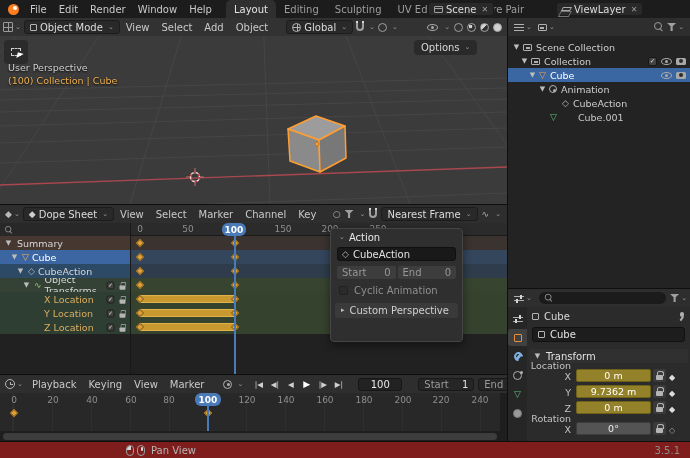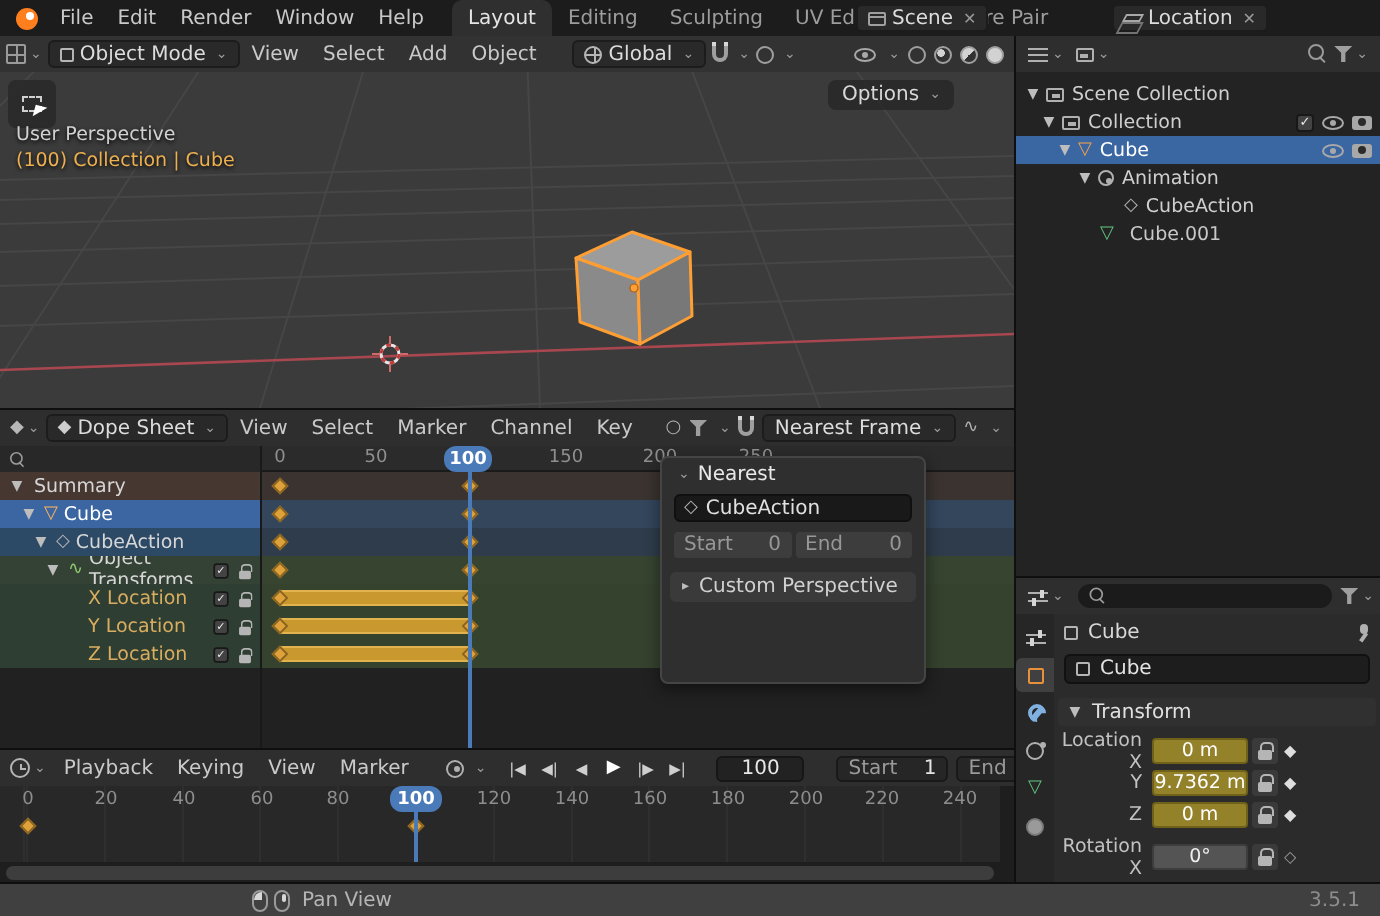--- a/index.html
+++ b/index.html
@@ -80,23 +80,23 @@
 
 .ws-tab{display:flex;align-items:center;height:18px;padding:0 8px;color:#9d9d9d;white-space:nowrap}
 .ws-tab.active{background:#2f2f2f;color:#e4e4e4;border-radius:5px 5px 0 0}
 
 .ol-row{position:absolute;left:0;width:182px;height:14px;display:flex;align-items:center;font-size:9.5px;color:#cfcfcf}
 .ol-row.sel{background:#3a66a2;color:#fff}
 .ol-ics{position:absolute;right:4px;display:flex;gap:4px;align-items:center}
 
 .ptab{position:absolute;left:0;width:19px;height:17px;display:flex;align-items:center;justify-content:center}
 .ptab.active{background:#404040;border-radius:3px 0 0 3px}
-.prow{position:absolute;left:20px;right:2px;height:13px;display:flex;align-items:center}
+.prow{position:absolute;left:20px;right:2px;height:13px;display:flex;align-items:flex-end}
 .plabel{width:48px;text-align:right;padding-right:5px;color:#c2c2c2;font-size:9.5px;flex:none}
-.pfield{width:48px;height:13px;border-radius:2px;display:inline-flex;align-items:center;justify-content:center;font-size:9.5px;color:#fff;flex:none}
+.pfield{width:75px;height:13px;border-radius:2px;display:inline-flex;align-items:center;justify-content:center;font-size:9.5px;color:#fff;flex:none}
 .pfield.keyed{background:#94822a;border:1px solid #6f6118}
 .pfield.plain{background:#545454;border:1px solid #3d3d3d;color:#efefef}
 .plock{width:13px;height:13px;background:#3a3a3a;border-radius:2px;margin-left:2px;display:inline-flex;align-items:center;justify-content:center;flex:none}
 .pdecor{margin-left:3px;font-size:8px;color:#dedede}
 
 .ch{position:absolute;left:0;width:130px;height:14px;display:flex;align-items:center;font-size:9.5px;color:#d6d6d6;overflow:hidden}
 .band{position:absolute;left:130px;width:377px;height:14px}
 .ch-ic{position:absolute;right:4px;top:2.5px;display:flex;gap:4px;align-items:center}
 .dst{position:absolute;top:1px;transform:translateX(-50%);font-size:9px;color:#8f8f8f}
 .kf{position:absolute;width:6px;height:6px;background:#dfa13a;border:1px solid #8a6420;transform:rotate(45deg);z-index:3}
@@ -129,21 +129,21 @@
       <span class="ws-tab">UV Editing</span>
       <span class="ws-tab">Texture Pair</span>
     </div>
     <div class="dd abs" style="left:428px;top:2px">
       <span class="i i-scene"></span>
       <span>Scene</span>
       <span class="x">✕</span>
     </div>
     <div class="dd abs" style="left:556px;top:2px">
       <span class="i i-layers"></span>
-      <span>Location</span>
+      <span>ViewLayer</span>
       <span class="x">✕</span>
     </div>
 
   </div>
 
   <div class="abs flex" style="left:0;top:18px;width:507px;height:18px;background:#323232;overflow:hidden">
     <span class="hbtn">
       <span class="i i-grid"></span>
       <span class="chev">⌄</span>
     </span>
@@ -273,21 +273,21 @@
       <span class="tri" style="margin-left:30px">▼</span>
       <span class="i i-rec" style="margin-left:2px;width:8px;height:8px"></span>
       <span style="margin-left:4px">Animation</span>
     </div>
     <div class="ol-row" style="top:78px">
       <span class="g9" style="margin-left:54px;color:#b5b5b5">◇</span>
       <span style="margin-left:4px">CubeAction</span>
     </div>
     <div class="ol-row" style="top:92px">
       <span class="g9" style="margin-left:42px;color:#62c17e">▽</span>
-      <span style="margin-left:8px;color:#c8c8c8">Cube.001</span>
+      <span style="margin-left:21px;color:#c8c8c8">Cube.001</span>
     </div>
   </div>
 
   <div class="abs" style="left:508px;top:289px;width:182px;height:152px;background:#2b2b2b">
     <div class="flex" style="height:18px;background:#2e2e2e;padding:0 3px">
       <span class="hbtn">
         <span class="i i-sliders"></span>
         <span class="chev">⌄</span>
       </span>
       <span class="flex" style="flex:1;height:12px;background:#1b1b1b;border-radius:7px;margin:0 4px;padding:0 5px">
@@ -492,35 +492,39 @@
     <div class="kf" style="left:232px;top:105px"></div>
     <div class="kf" style="left:137px;top:119px"></div>
     <div class="kf" style="left:232px;top:119px"></div>
 
     <div class="phline" style="left:234px;top:18px;height:151px"></div>
     <div class="chip" style="left:222px;top:18px;width:24px">100</div>
 
     <div class="abs" style="left:330px;top:23px;width:133px;height:114px;background:#2f2f2f;border:1px solid #454545;border-radius:4px;box-shadow:0 3px 8px rgba(0,0,0,.45);z-index:6">
       <div class="flex" style="height:16px;padding:0 6px;gap:4px">
         <span class="chev">⌄</span>
-        <span style="color:#e8e8e8">Nearest</span>
+        <span style="color:#e8e8e8">Action</span>
       </div>
       <div class="flex" style="margin:2px 6px 0;height:14px;background:#191919;border:1px solid #101010;border-radius:3px;padding:0 4px;gap:4px">
         <span class="g9" style="color:#b5b5b5">◇</span>
         <span style="color:#e0e0e0">CubeAction</span>
       </div>
       <div class="flex" style="margin:5px 6px 0;gap:2px">
         <span class="dfield">
           <span>Start</span>
           <span>0</span>
         </span>
         <span class="dfield">
           <span>End</span>
           <span>0</span>
         </span>
+      </div>
+      <div class="flex" style="margin:6px 8px 0;gap:6px">
+        <span class="i i-chk" style="background:#2a2a2a;opacity:.6"></span>
+        <span style="color:#8f8f8f">Cyclic Animation</span>
       </div>
       <div class="flex" style="margin:7px 4px 0;height:15px;background:#3a3a3a;border-radius:3px;padding:0 6px;gap:5px">
         <span class="tri" style="width:auto">▸</span>
         <span style="color:#d0d0d0">Custom Perspective</span>
       </div>
     </div>
   </div>
 
   <div class="abs" style="left:0;top:375px;width:507px;height:66px;background:#262626;overflow:hidden">
     <div class="flex" style="height:18px;background:#2e2e2e;padding:0 2px;overflow:hidden">
@@ -571,21 +575,21 @@
       <div class="kf" style="left:205px;top:17px"></div>
       <div class="abs" style="left:500px;top:0;width:7px;height:38px;background:rgba(0,0,0,.25)"></div>
     </div>
     <div class="phline" style="left:207px;top:18px;height:38px"></div>
     <div class="chip" style="left:195px;top:18px">100</div>
     <div class="abs" style="left:0;top:56px;width:507px;height:10px;background:#1e1e1e">
       <div class="abs" style="left:3px;top:1.5px;width:494px;height:7px;background:#3d3d3d;border-radius:4px"></div>
     </div>
   </div>
 
-  <div class="abs flex" style="left:0;top:442px;width:690px;height:16px;background:#404040;padding:0 10px">
+  <div class="abs flex" style="left:0;top:442px;width:690px;height:16px;background:#7f1d1d;padding:0 10px">
     <span style="width:116px"></span>
     <span class="i i-mouse left"></span>
     <span class="i i-mouse mid" style="margin-left:3px"></span>
     <span style="margin-left:6px;color:#b5b5b5">Pan View</span>
     <span style="flex:1"></span>
     <span style="color:#8d8d8d">3.5.1</span>
   </div>
 
 </div>
 

